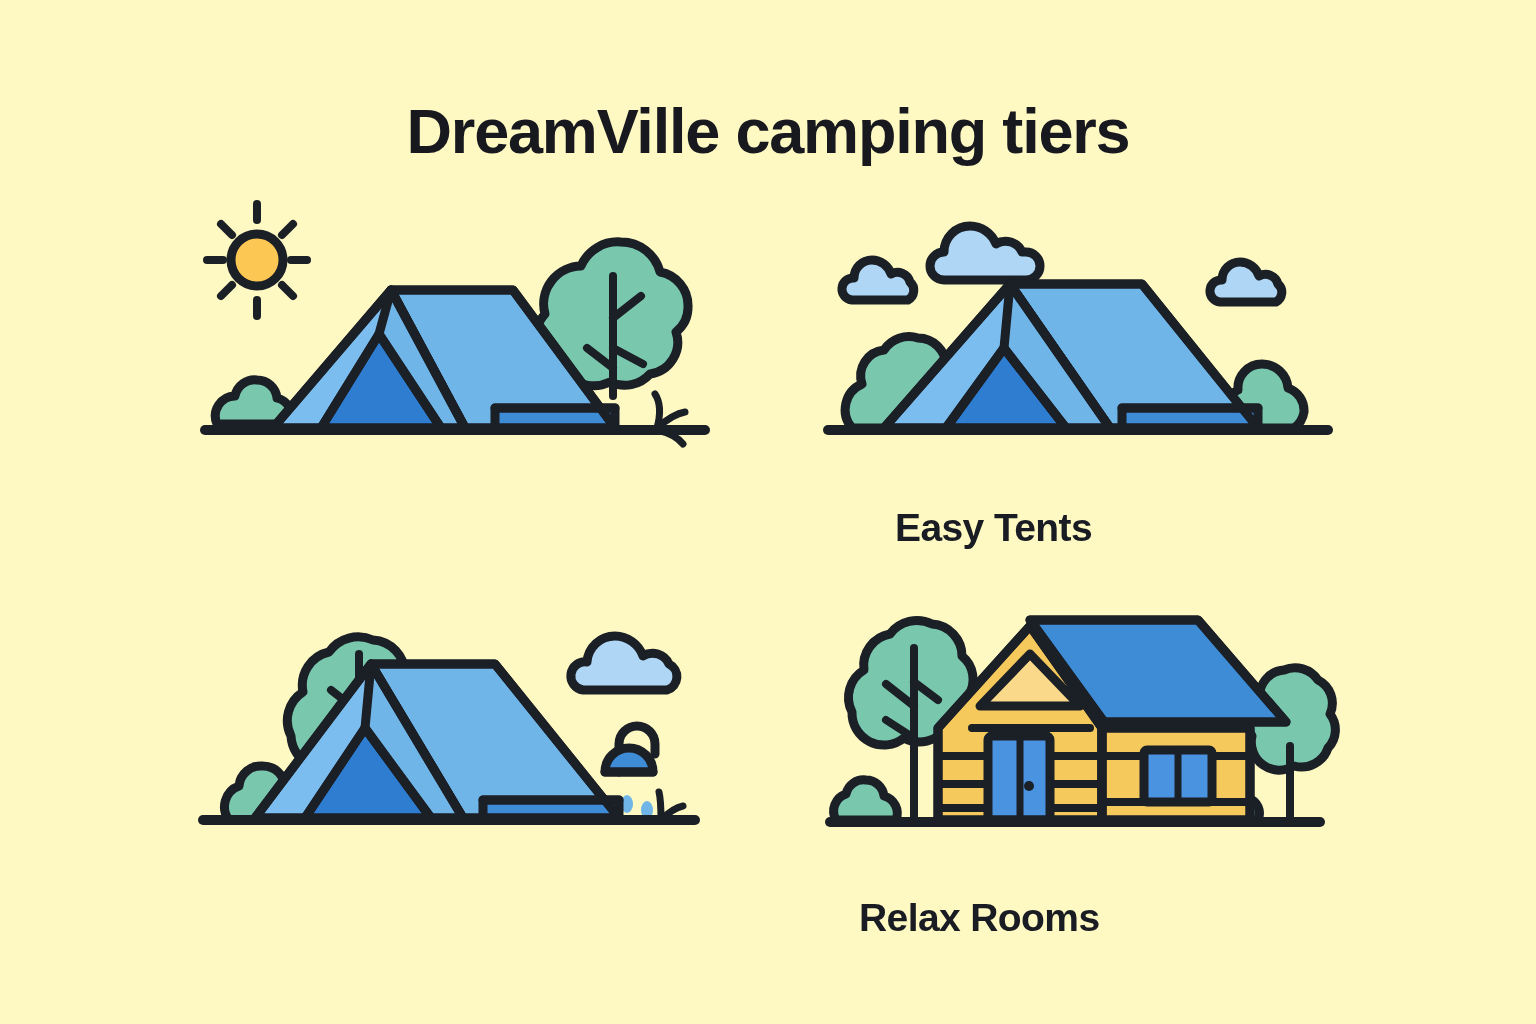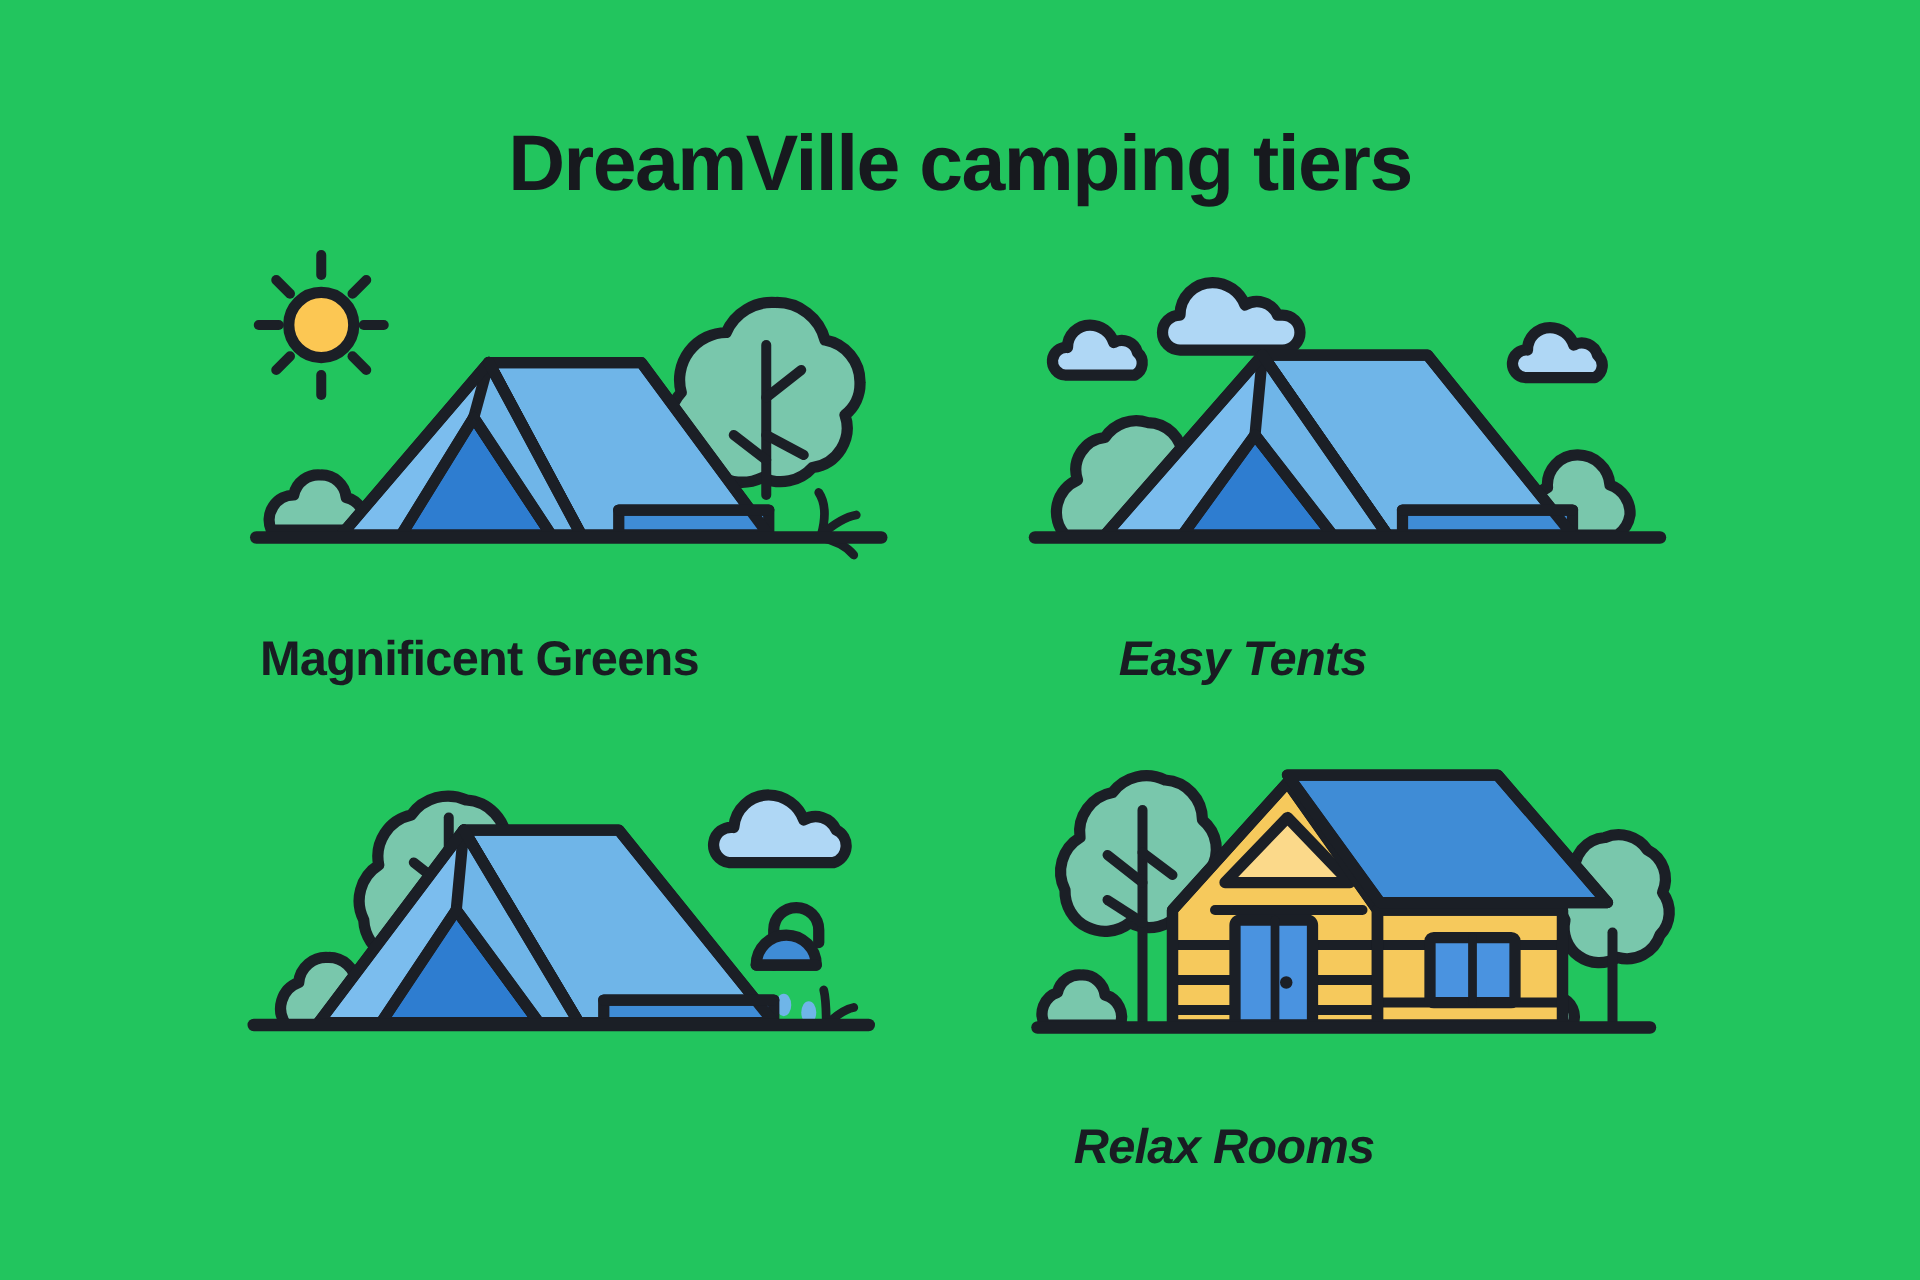--- a/index.html
+++ b/index.html
@@ -64,30 +64,30 @@
     font-size: 39px;
     font-weight: 700;
     letter-spacing: -0.6px;
     color: #191c22;
     text-align: center;
     white-space: nowrap;
     user-select: none;
   }
   
   .tier-card.col-left .tier-label { align-self: flex-start; margin-left: 58px; }
-  .tier-card.col-right .tier-label { align-self: flex-start; margin-left: 118px; font-style: italic; }
+  .tier-card.col-right .tier-label { align-self: flex-start; margin-left: 118px; }
   .tier-card.row-bottom.col-left .tier-label { margin-left: 40px; }
   .tier-card.row-bottom.col-right .tier-label { margin-left: 82px; }
 
   svg { overflow: visible; }
 </style>
 </head>
 <body style="background: rgb(253, 253, 253);">
 
-<div id="poster" style="background: #22c55e;">
+<div id="poster" style="background: #fef9c3;">
 
   <h1 class="page-title">DreamVille camping tiers</h1>
 
   <div class="tier-grid">
 
     <div class="tier-card row-top col-left">
       <svg class="tier-art" viewBox="0 0 520 300">
         <g fill="none" stroke="#1b1f26" stroke-width="9" stroke-linecap="round" stroke-linejoin="round">
 
           <g stroke-width="8">
@@ -138,21 +138,20 @@
             <path d="M196 94 L318 94 L420 232 L78 232 Z"></path>
             <path d="M196 94 L270 232"></path>
             <path d="M184 138 L246 232"></path>
             <path d="M184 138 L126 232"></path>
             <path d="M300 212 L420 212"></path>
           </g>
 
           <line x1="10" y1="234" x2="510" y2="234" stroke-width="10"></line>
         </g>
       </svg>
-      <div class="tier-label">Magnificent Greens</div>
     </div>
 
     <div class="tier-card row-top col-right">
       <svg class="tier-art" viewBox="0 0 520 300">
         <g fill="none" stroke="#1b1f26" stroke-width="9" stroke-linecap="round" stroke-linejoin="round">
 
           <g>
             <path fill="#afd7f5" d="M122 56 a26 26 0 0 1 26 -26 a28 28 0 0 1 26 18 a18 18 0 0 1 26 8 h4 a14 14 0 0 1 0 28 h-82 a14 14 0 0 1 0 -28 z"></path>
           </g>
 

